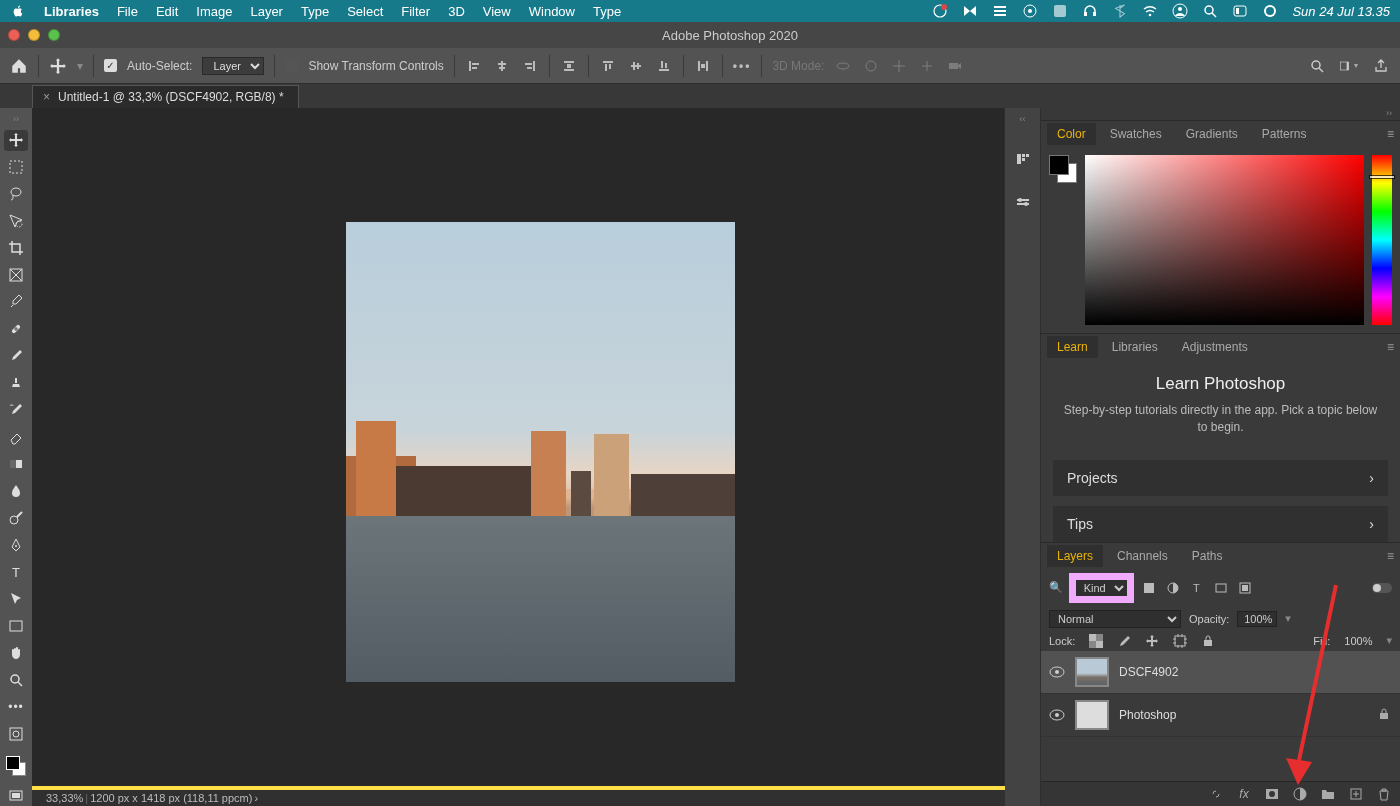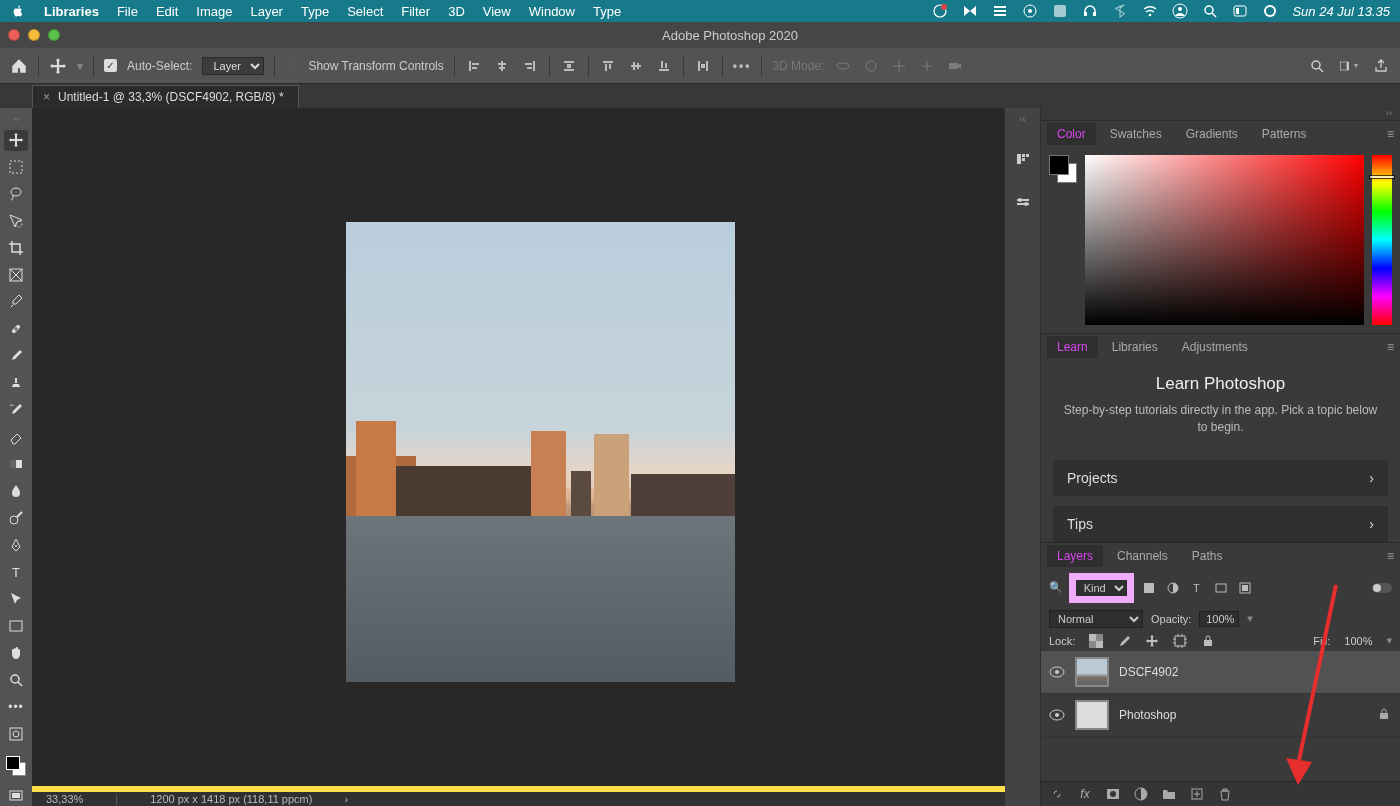--- a/index.html
+++ b/index.html
@@ -51,21 +51,21 @@
 .mid-strip { width:36px; background:#434343; display:flex; flex-direction:column; align-items:center; padding-top:6px; gap:22px; border-left:1px solid #2e2e2e; }
 .mid-strip .ic{ width:22px; height:22px; fill:#ccc; display:flex; align-items:center; justify-content:center; }
 .mid-strip .toggle{ height:12px; width:100%; display:flex; justify-content:center; color:#888; font-size:9px; }
 
 
 .panels { width:360px; background:#383838; display:flex; flex-direction:column; border-left:1px solid #2e2e2e; }
 .panel-toggle{ height:12px; text-align:right; color:#888; font-size:9px; padding-right:8px;}
 .panel { background:#3a3a3a; border-top:1px solid #2a2a2a; }
 .panel .tabs { display:flex; align-items:center; height:26px; padding:0 6px; gap:4px; }
 .panel .tab { padding:4px 10px; color:#aaa; font-size:12px; }
-.panel .tab.active { background:#2f2f2f; color:#d946ef; }
+.panel .tab.active { background:#2f2f2f; color:#eab308; }
 .panel .tab-menu { margin-left:auto; color:#999; }
 .color-picker { display:flex; padding:8px; gap:8px; }
 .color-swatches { width:28px; height:28px; position:relative; }
 .color-swatches .fg{position:absolute;left:0;top:0;width:20px;height:20px;background:#000;border:1px solid #777;}
 .color-swatches .bg{position:absolute;left:8px;top:8px;width:20px;height:20px;background:#fff;border:1px solid #777;}
 .color-field { flex:1; height:170px; background:linear-gradient(to bottom,rgba(0,0,0,0),#000),linear-gradient(to right,#fff,#f00); position:relative;}
 .hue-bar { width:20px; height:170px; background:linear-gradient(to bottom,#f00,#ff0,#0f0,#0ff,#00f,#f0f,#f00); position:relative;}
 .hue-bar .slider{position:absolute; left:-3px; top:20px; width:26px; height:4px; border:1px solid #000; background:#fff; opacity:.7;}
 
 .learn-body { padding:14px 20px; color:#ccc; }
@@ -73,37 +73,37 @@
 .learn-body p{ text-align:center; font-size:12px; color:#bbb; line-height:1.4;}
 .link-row{ display:flex; align-items:center; justify-content:space-between; background:#303030; padding:10px 14px; margin:10px 12px 0; color:#ddd; font-size:14px; }
 
 .layers-panel { flex:1; display:flex; flex-direction:column; }
 .layers-panel .filter-row{ display:flex; align-items:center; gap:6px; padding:4px 8px; }
 .layers-panel select.kind{ background:#2f2f2f; color:#ccc; border:7px solid #f0abfc; font-size:11px; padding:1px 4px;}
 .layers-panel .filt-ic{ width:18px; height:16px; display:flex; align-items:center; justify-content:center; fill:#bbb;}
 .layers-panel .pill{ margin-left:auto; width:20px; height:10px; border-radius:10px; background:#555; position:relative;}
 .layers-panel .pill::after{content:'';position:absolute;left:1px;top:1px;width:8px;height:8px;border-radius:50%;background:#ccc;}
 .layers-panel .row2{ display:flex; align-items:center; gap:8px; padding:3px 8px; font-size:11px; color:#ccc;}
-.layers-panel .row2 select{ background:#2f2f2f; color:#ccc; border:1px solid #222; font-size:11px; padding:1px 4px; width:94px;}
+.layers-panel .row2 select{ background:#2f2f2f; color:#ccc; border:1px solid #222; font-size:11px; padding:1px 4px; width:132px;}
 .layers-panel .row2 .valbox{ background:#2f2f2f; border:1px solid #222; padding:1px 4px; width:40px; text-align:right;}
 .layers-panel .lockrow{ display:flex; align-items:center; gap:14px; padding:3px 8px; font-size:11px; }
 .layers-panel .lockrow .lic{ width:14px; height:14px; fill:#bbb; }
 .layer-list{ flex:1; background:#3a3a3a; overflow:hidden; }
 .layer-item{ display:flex; align-items:center; gap:10px; padding:6px 8px; border-bottom:1px solid #333;}
 .layer-item.sel{ background:#525252;}
 .layer-item .eye{ width:16px; fill:#ccc; }
 .layer-item .thumb{ width:34px; height:30px; background:#ddd; border:2px solid #888;}
 .layer-item .thumb.img{ background:linear-gradient(#b9c9d5 55%,#7a7068 70%,#5c6267 100%);}
 .layer-item .lname{ font-size:12px; color:#ddd;}
 .layer-item .lock{ margin-left:auto; width:14px; height:14px; fill:#aaa;}
-.layer-bottom{ display:flex; gap:12px; padding:4px 8px; background:#353535; border-top:1px solid #262626; }
+.layer-bottom{ display:flex; justify-content:flex-end; gap:12px; padding:4px 8px; background:#353535; border-top:1px solid #262626; }
 .layer-bottom .bic{ width:16px; height:16px; fill:#aaa; display:flex; align-items:center;justify-content:center;}
 
 
-.status-bar { position:absolute; bottom:0; left:32px; right:395px; height:20px; background:#303030; display:flex; align-items:center; gap:32px; padding:0 14px; font-size:11px; color:#bbb; border-top:6px solid #fde047;}
+.status-bar { position:absolute; bottom:0; left:32px; right:395px; height:20px; background:#303030; display:flex; align-items:center; gap:2px; padding:0 14px; font-size:11px; color:#bbb; border-top:4px solid #fde047;}
 .status-bar .sep2{ color:#666;}
 
 
 svg{display:block;}
 
 
 .annotation-arrow { position:absolute; right:44px; top:580px; width:80px; height:210px; pointer-events:none; z-index:50; }
 </style>
 </head>
 <body>

